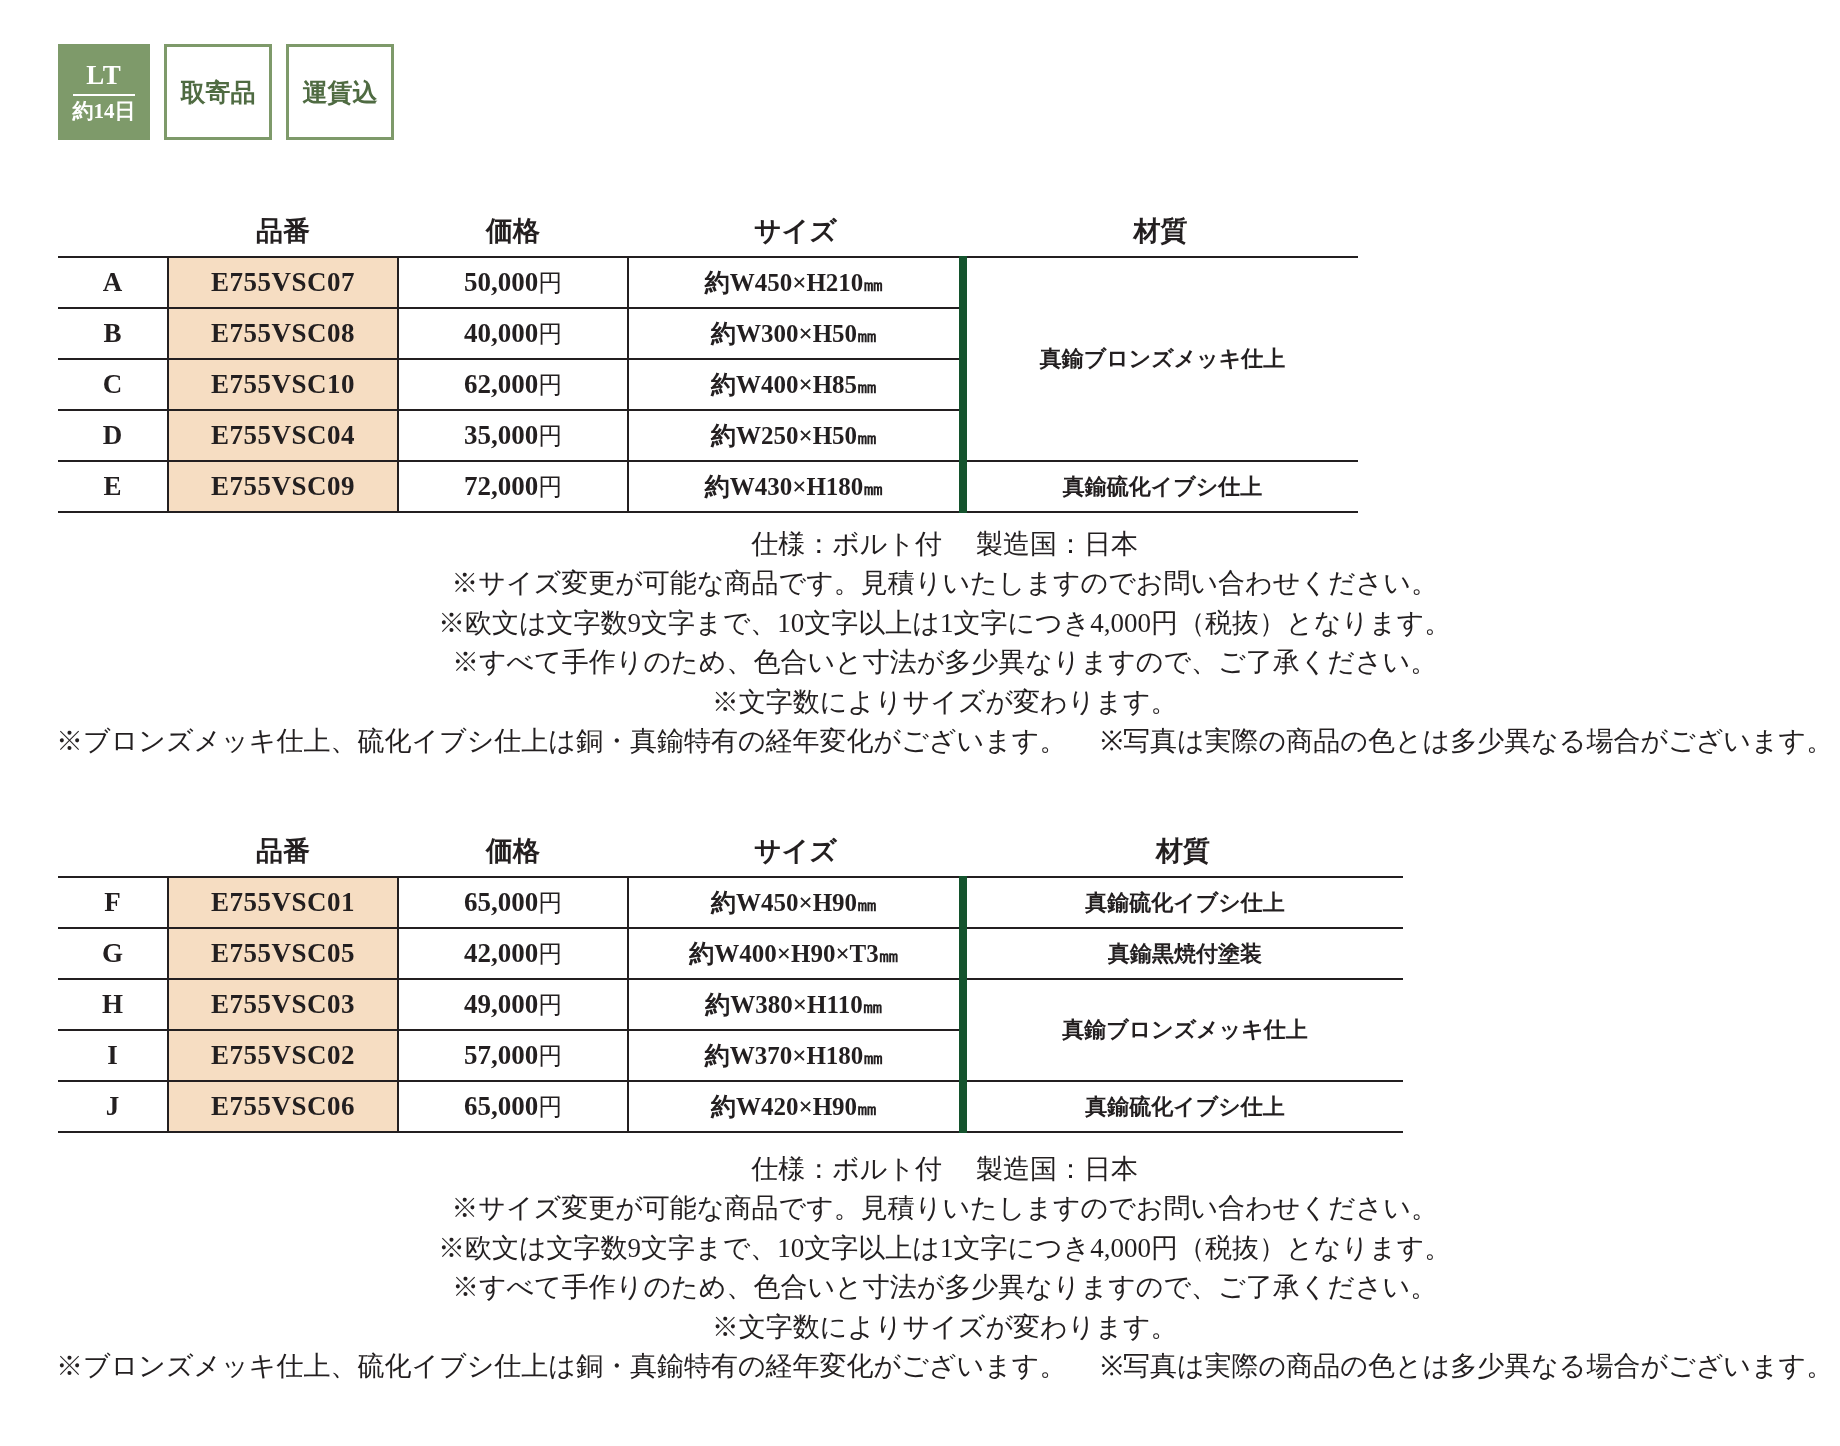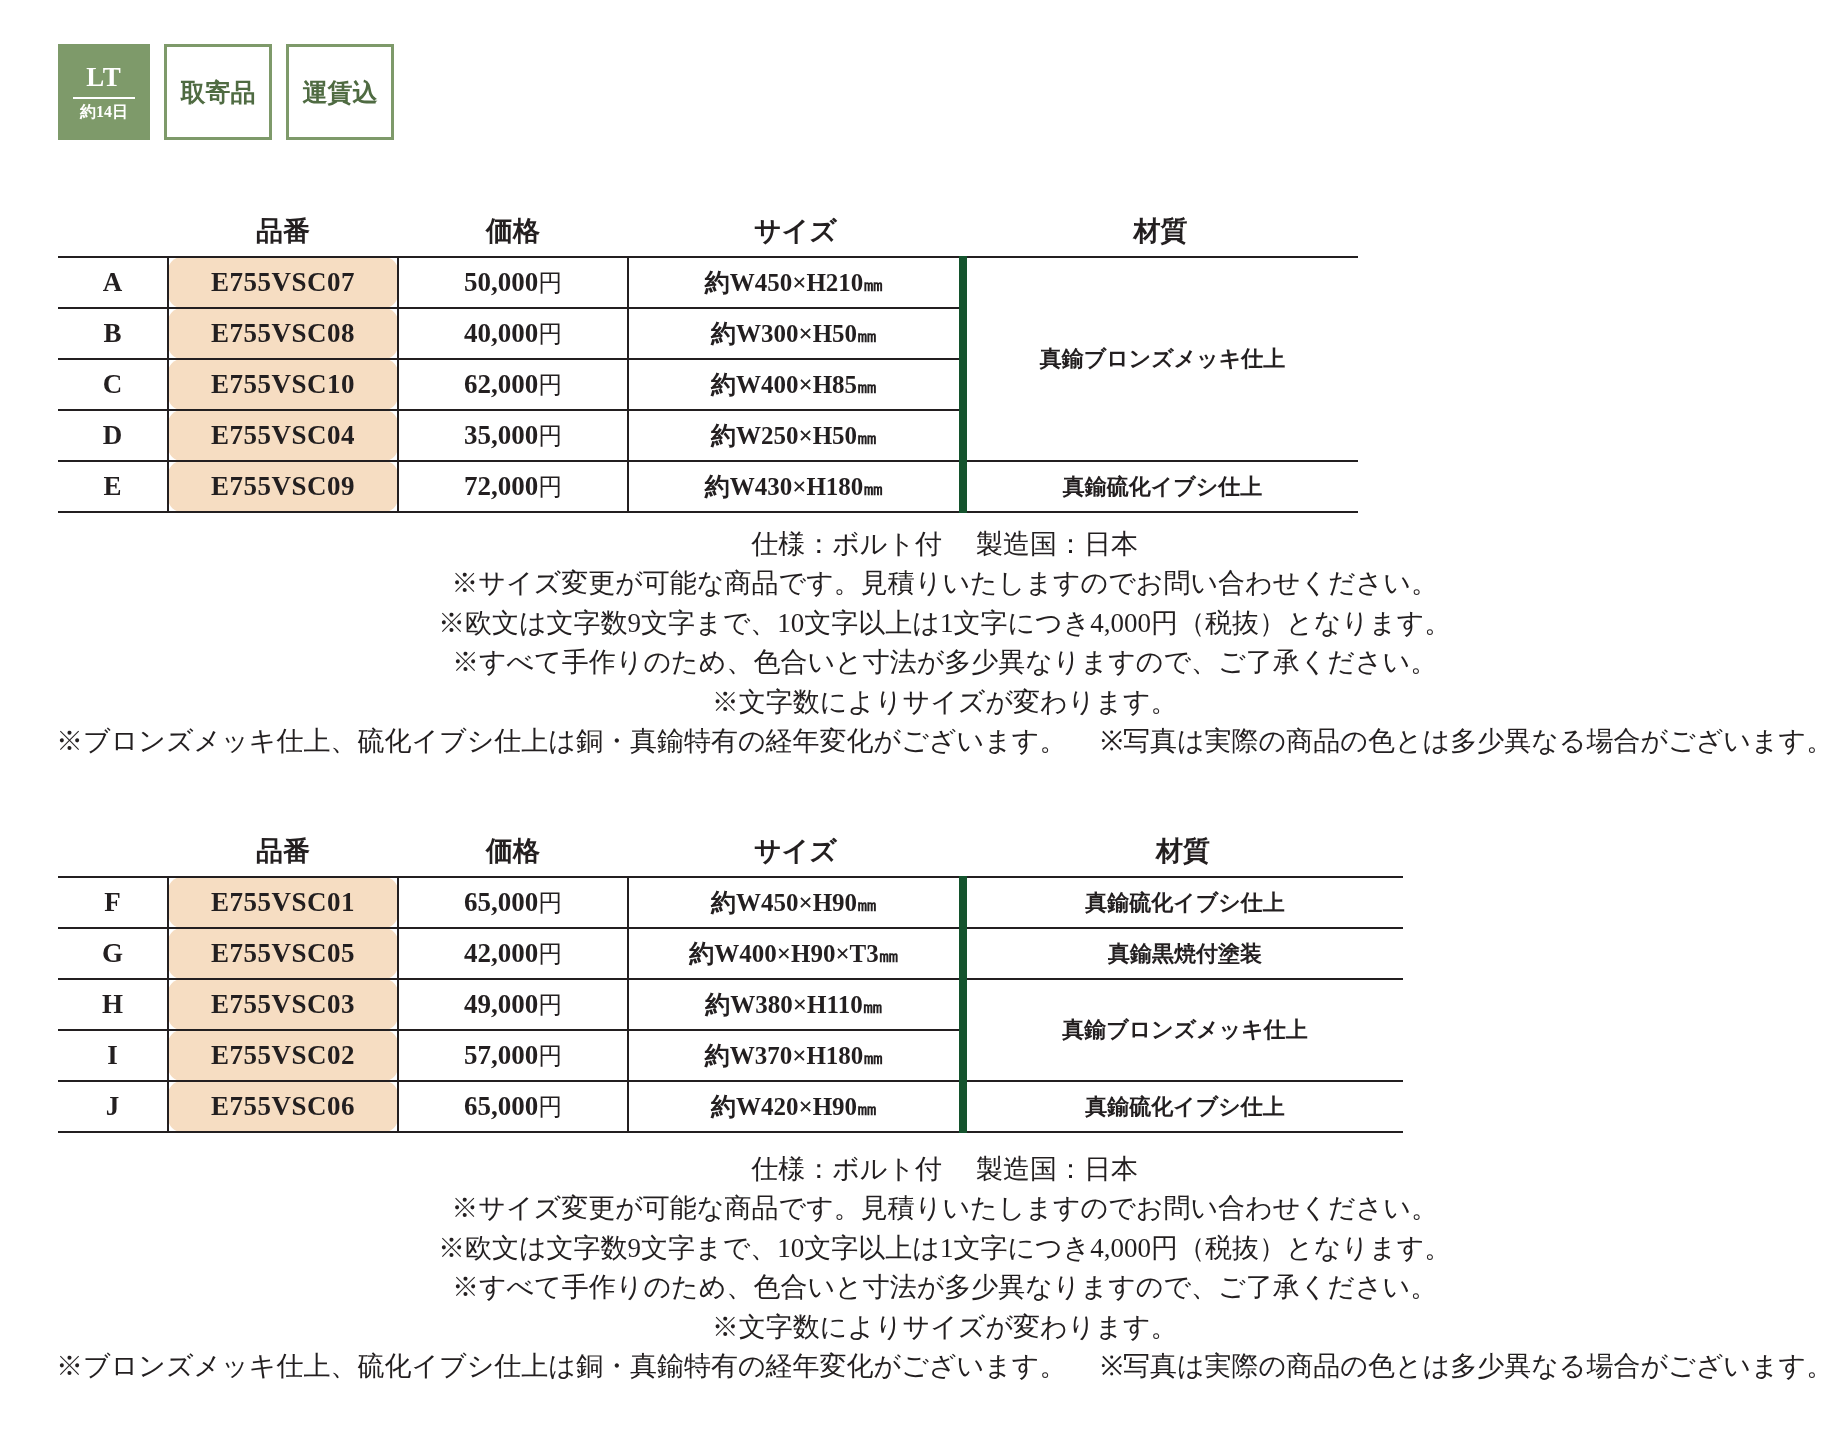--- a/index.html
+++ b/index.html
@@ -48,21 +48,21 @@
     letter-spacing: 1px;
     margin-bottom: 2px;
   }
   .badge-lt .lt-div {
     width: 62px;
     height: 2px;
     background: #ffffff;
     margin: 2px 0 4px 0;
   }
   .badge-lt .lt-bottom {
-    font-size: 16px;
+    font-size: 21px;
     font-weight: bold;
   }
   .badge-out {
     width: 108px;
     height: 96px;
     border: 3px solid #7e9a6a;
     color: #4f6b42;
     box-sizing: border-box;
     display: flex;
     align-items: center;
@@ -116,21 +116,20 @@
   }
   .spec-table tbody td.cell-key {
     border-left: none;
     border-right: 2px solid #231f20;
   }
   .spec-table tbody td.cell-code {
     background: #f6ddc2;
     font-weight: bold;
     border-right: 2px solid #231f20;
     letter-spacing: 0.5px;
-    border-radius: 14px;
   }
   .spec-table tbody td.cell-price {
     font-weight: bold;
     border-right: 2px solid #231f20;
     letter-spacing: 0px;
   }
   .spec-table tbody td.cell-price .yen {
     font-weight: normal;
     font-size: 24px;
   }

